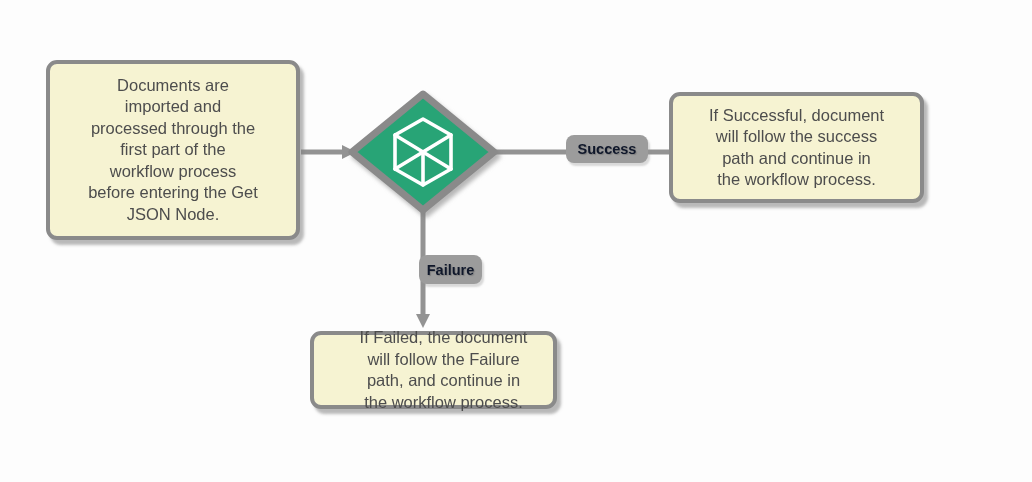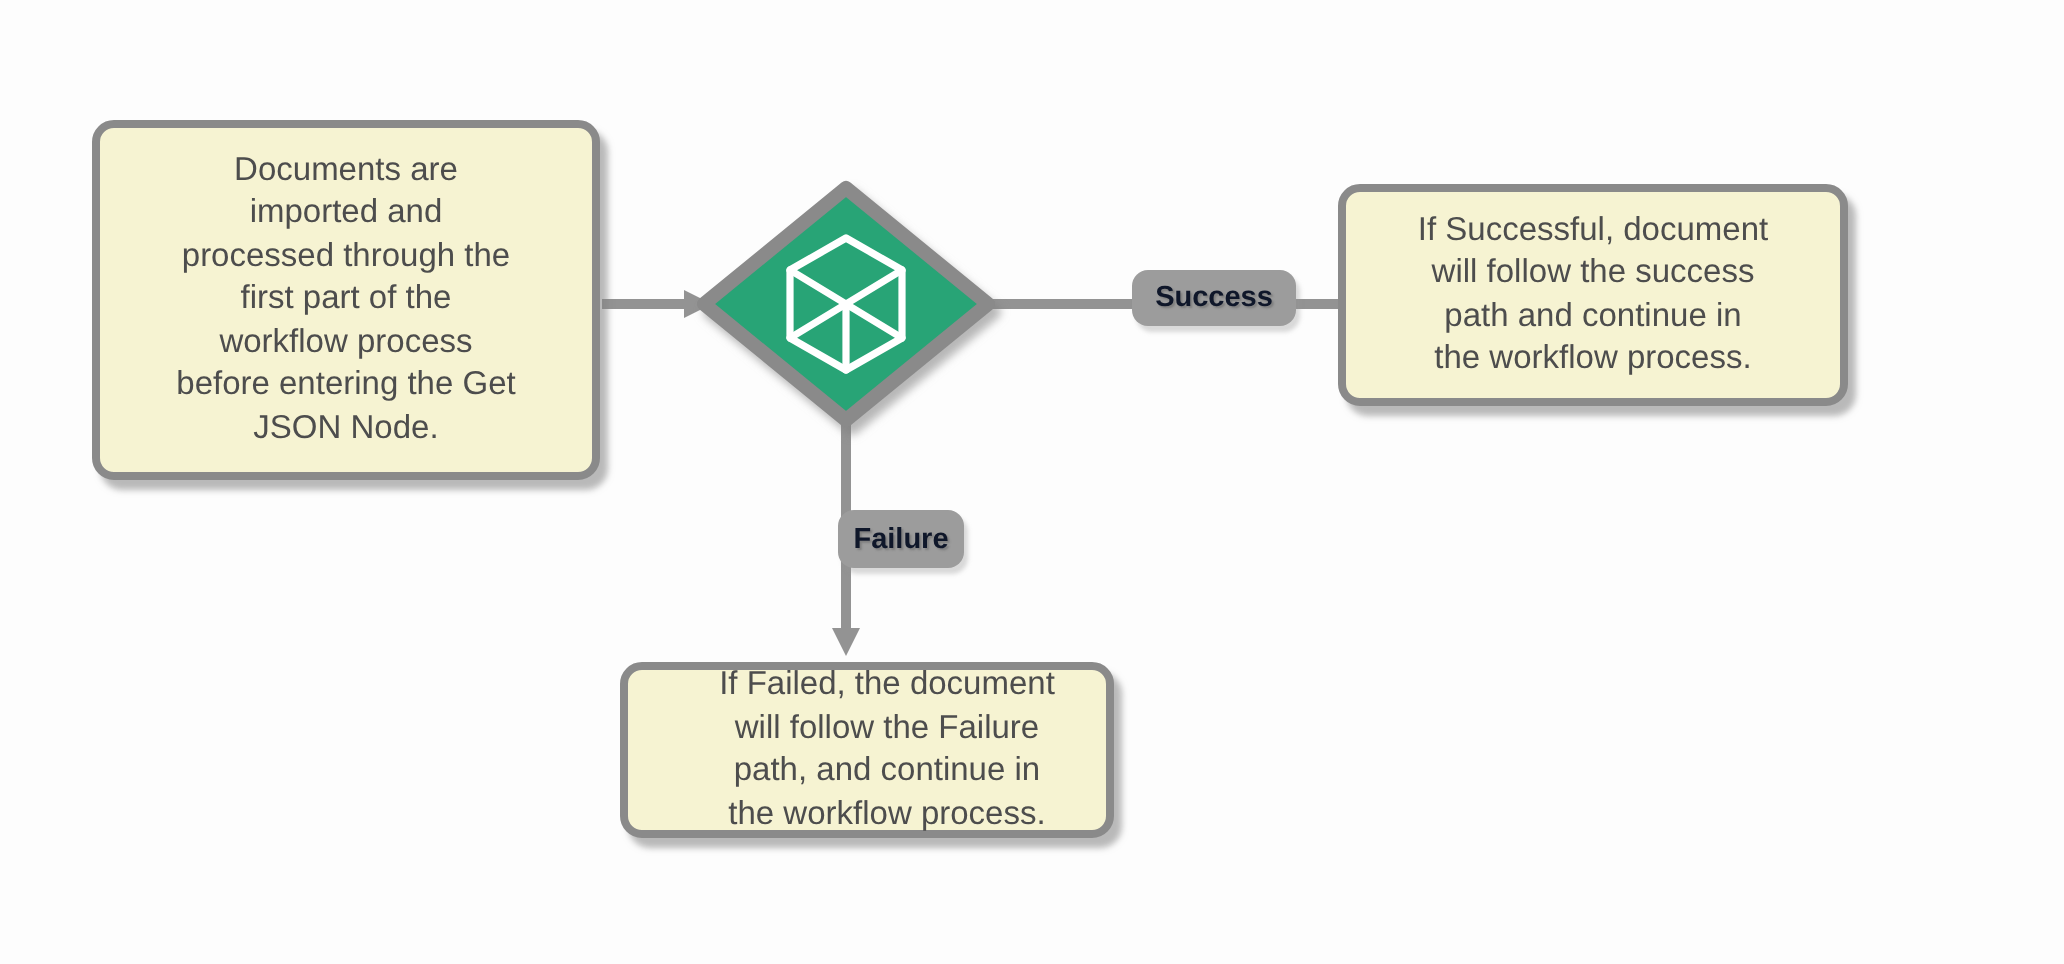--- a/index.html
+++ b/index.html
@@ -35,21 +35,21 @@
     text-align: center;
     color: #4d4d4d;
     font-weight: normal;
     font-size: 16.5px;
     line-height: 21.5px;
     white-space: pre-line;
     padding: 4px 8px;
   }
   #left-note  { left: 46px;  top: 60px;  width: 254px; height: 180px; }
   #right-note { left: 669px; top: 92px;  width: 255px; height: 111px; }
-  #bottom-note{ left: 310px; top: 331px; width: 247px; height: 88px; padding-left: 28px; }
+  #bottom-note{ left: 310px; top: 331px; width: 247px; height: 78px; padding-left: 28px; }
 
   .edge-label {
     position: absolute;
     box-sizing: border-box;
     background: #9c9c9c;
     border-radius: 8px;
     color: #0f172a;
     font-weight: bold;
     font-size: 14.5px;
     display: flex;

